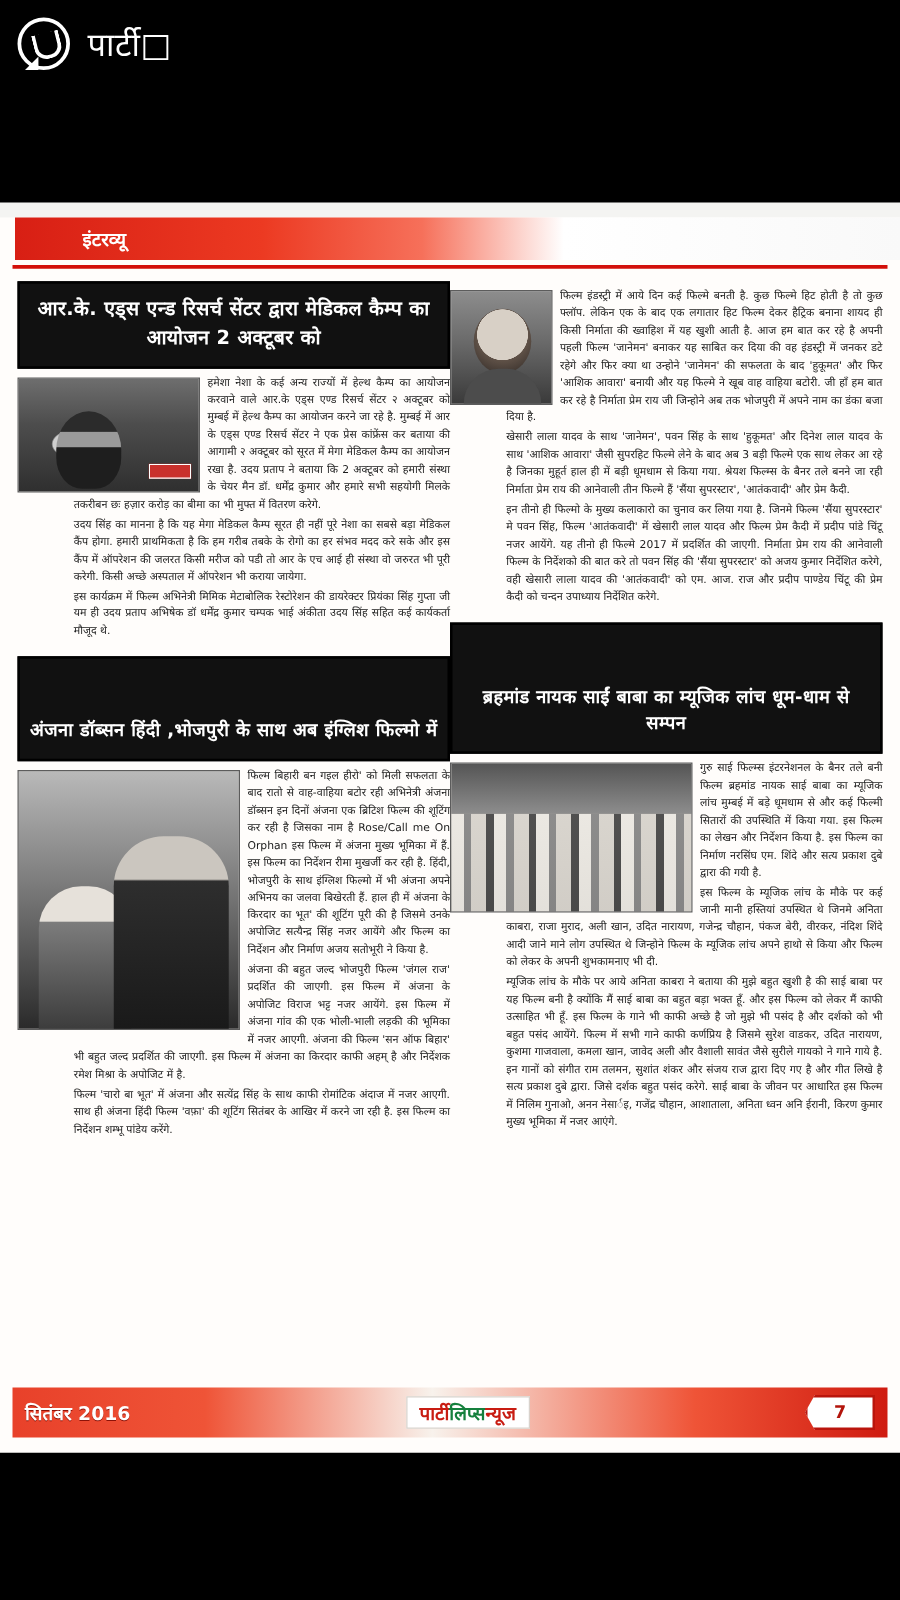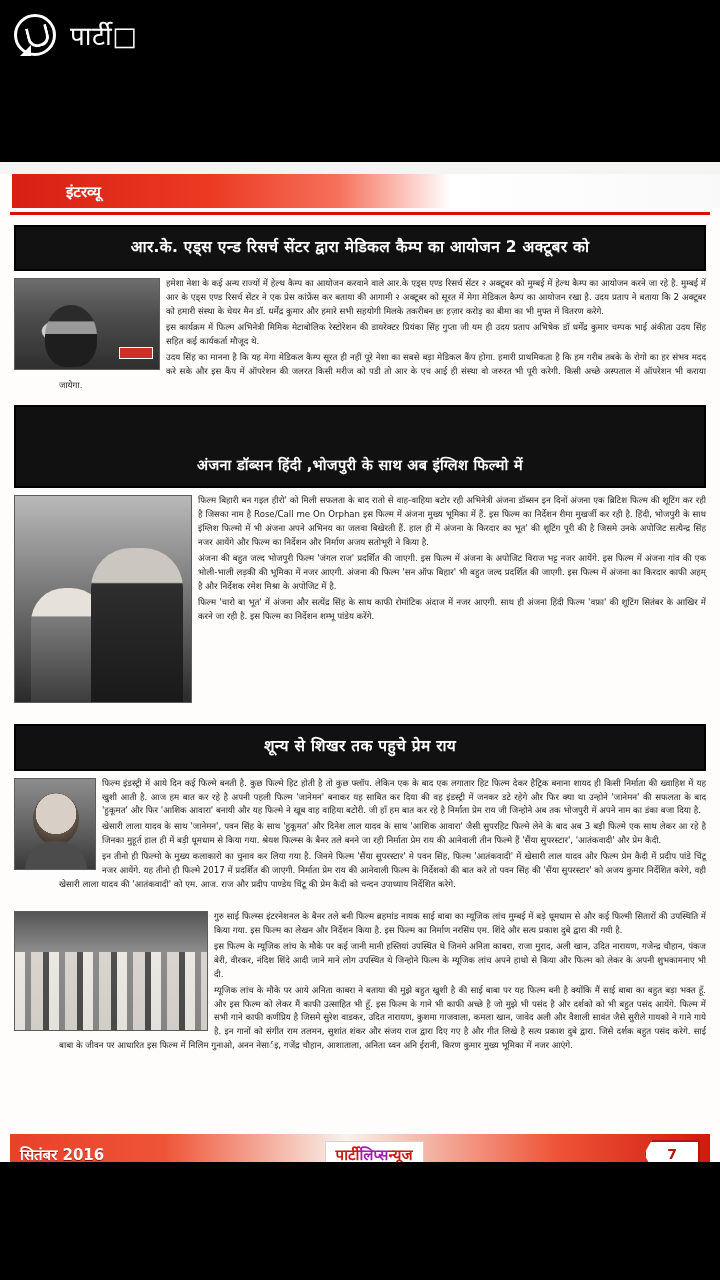--- a/index.html
+++ b/index.html
@@ -95,24 +95,23 @@
   }
   .header-rule {
     height: 3px;
     background: #d3100a;
     margin: 4px 10px 0 10px;
   }
 
   
   .columns {
     display: flex;
-    gap: 17px;
+    gap: 0;
     padding: 10px 14px 0 14px;
     height: 890px;
-    flex-direction: column;
   }
   .col {
     flex: 1;
     display: flex;
     flex-direction: column;
     gap: 10px;
   }
 
   .article { border-top: 0; }
 
@@ -233,21 +232,21 @@
     content: "";
     position: absolute;
     left: 0; top: 0;
     width: 194px; height: 40px;
     background: linear-gradient(180deg, #555 0%, #8d8d8d 100%);
   }
 
   
   .footer-band {
     position: absolute;
-    bottom: 0; left: 10px;
+    bottom: 24px; left: 10px;
     width: 700px; height: 40px;
     background: linear-gradient(90deg, #e8412a 0%, #ef5437 22%, #f8f2ec 48%, #ef5437 78%, #cf1b10 100%);
     display: flex;
     align-items: center;
     justify-content: space-between;
     padding: 0 10px;
     margin-top: 29px;
   }
   .footer-date {
     color: #ffffff;
@@ -258,21 +257,21 @@
   }
   .footer-logo {
     background: #ffffff;
     border: 1px solid #d8d2cc;
     padding: 2px 10px;
     font-size: 15px;
     font-weight: bold;
     color: #c81c12;
     font-family: "DejaVu Sans", sans-serif;
   }
-  .footer-logo .blk { color: #a21caf; }
+  .footer-logo .blk { color: #15803d; }
   .page-no {
     width: 56px; height: 28px;
     background: #ffffff;
     border: 2px solid #ba150c;
     display: flex; align-items: center; justify-content: center;
     font-size: 14px; font-weight: bold; color: #b3140b;
     clip-path: polygon(14% 0, 100% 0, 100% 100%, 14% 100%, 0 50%);
     font-family: "DejaVu Sans", sans-serif;
   }
 </style>
@@ -298,54 +297,54 @@
 
         <div class="col">
 
           <div class="article">
             <div class="headline-box">
               <span class="hl">आर.के. एड्स एन्ड रिसर्च सेंटर द्वारा मेडिकल कैम्प का आयोजन 2 अक्टूबर को</span>
             </div>
             <div class="body-area">
               <div class="photo ph-a"></div>
               <p>हमेशा नेशा के कई अन्य राज्यों में हेल्थ कैम्प का आयोजन करवाने वाले आर.के एड्स एण्ड रिसर्च सेंटर २ अक्टूबर को मुम्बई में हेल्थ कैम्प का आयोजन करने जा रहे है. मुम्बई में आर के एड्स एण्ड रिसर्च सेंटर ने एक प्रेस कांफ्रेंस कर बताया की आगामी २ अक्टूबर को सूरत में मेगा मेडिकल कैम्प का आयोजन रखा है. उदय प्रताप ने बताया कि 2 अक्टूबर को हमारी संस्था के चेयर मैन डॉ. धर्मेंद्र कुमार और हमारे सभी सहयोगी मिलके तकरीबन छः हज़ार करोड़ का बीमा का भी मुफ्त में वितरण करेगे.</p>
+              <p>उदय सिंह का मानना है कि यह मेगा मेडिकल कैम्प सूरत ही नहीं पूरे नेशा का सबसे बड़ा मेडिकल कैंप होगा. हमारी प्राथमिकता है कि हम गरीब तबके के रोगो का हर संभव मदद करे सके और इस कैंप में ऑपरेशन की जलरत किसी मरीज को पडी तो आर के एच आई ही संस्था वो जरुरत भी पूरी करेगी. किसी अच्छे अस्पताल में ऑपरेशन भी कराया जायेगा.</p>
               <p>इस कार्यक्रम में फिल्म अभिनेत्री मिमिक मेटाबोलिक रेस्टोरेशन की डायरेक्टर प्रियंका सिंह गुप्ता जी यम ही उदय प्रताप अभिषेक डॉ धर्मेंद्र कुमार चम्पक भाई अंकीता उदय सिंह सहित कई कार्यकर्ता मौजूद थे.</p>
-              <p>उदय सिंह का मानना है कि यह मेगा मेडिकल कैम्प सूरत ही नहीं पूरे नेशा का सबसे बड़ा मेडिकल कैंप होगा. हमारी प्राथमिकता है कि हम गरीब तबके के रोगो का हर संभव मदद करे सके और इस कैंप में ऑपरेशन की जलरत किसी मरीज को पडी तो आर के एच आई ही संस्था वो जरुरत भी पूरी करेगी. किसी अच्छे अस्पताल में ऑपरेशन भी कराया जायेगा.</p>
             </div>
           </div>
 
           <div class="article">
             <div class="headline-box small">
               <span class="hl">अंजना डॉब्सन हिंदी ,भोजपुरी के साथ अब इंग्लिश फिल्मो में</span>
             </div>
             <div class="body-area">
               <div class="photo ph-c"></div>
               <p>फिल्म बिहारी बन गइल हीरो' को मिली सफलता के बाद रातो से वाह-वाहिया बटोर रही अभिनेत्री अंजना डॉब्सन इन दिनों अंजना एक ब्रिटिश फिल्म की शूटिंग कर रही है जिसका नाम है Rose/Call me On Orphan इस फिल्म में अंजना मुख्य भूमिका में हैं. इस फिल्म का निर्देशन रीमा मुखर्जी कर रही है. हिंदी, भोजपुरी के साथ इंग्लिश फिल्मो में भी अंजना अपने अभिनय का जलवा बिखेरती हैं. हाल ही में अंजना के किरदार का भूत' की शूटिंग पूरी की है जिसमे उनके अपोजिट सत्यैन्द्र सिंह नजर आयेंगे और फिल्म का निर्देशन और निर्माण अजय सतोभूरी ने किया है.</p>
               <p>अंजना की बहुत जल्द भोजपुरी फिल्म 'जंगल राज' प्रदर्शित की जाएगी. इस फिल्म में अंजना के अपोजिट विराज भट्ट नजर आयेंगे. इस फिल्म में अंजना गांव की एक भोली-भाली लड़की की भूमिका में नजर आएगी. अंजना की फिल्म 'सन ऑफ बिहार' भी बहुत जल्द प्रदर्शित की जाएगी. इस फिल्म में अंजना का किरदार काफी अहम् है और निर्देशक रमेश मिश्रा के अपोजिट में है.</p>
               <p>फिल्म 'चारो बा भूत' में अंजना और सत्येंद्र सिंह के साथ काफी रोमांटिक अंदाज में नजर आएगी. साथ ही अंजना हिंदी फिल्म 'वफ़ा' की शूटिंग सितंबर के आखिर में करने जा रही है. इस फिल्म का निर्देशन शम्भू पांडेय करेंगे.</p>
             </div>
           </div>
 
         </div>
 
         <div class="col">
 
           <div class="article">
-            <div class="headline-box">
-              <span class="hl">शून्य से शिखर तक पहुचे प्रेम राय</span>
-            </div>
             <div class="body-area">
               <div class="photo ph-b"></div>
               <p>फिल्म इंडस्ट्री में आये दिन कई फिल्मे बनती है. कुछ फिल्मे हिट होती है तो कुछ फ्लॉप. लेकिन एक के बाद एक लगातार हिट फिल्म देकर हैट्रिक बनाना शायद ही किसी निर्माता की ख्वाहिश में यह खुशी आती है. आज हम बात कर रहे है अपनी पहली फिल्म 'जानेमन' बनाकर यह साबित कर दिया की वह इंडस्ट्री में जनकर डटे रहेगे और फिर क्या था उन्होने 'जानेमन' की सफलता के बाद 'हुकूमत' और फिर 'आशिक आवारा' बनायी और यह फिल्मे ने खूब वाह वाहिया बटोरी. जी हाँ हम बात कर रहे है निर्माता प्रेम राय जी जिन्होने अब तक भोजपुरी में अपने नाम का डंका बजा दिया है.</p>
               <p>खेसारी लाला यादव के साथ 'जानेमन', पवन सिंह के साथ 'हुकूमत' और दिनेश लाल यादव के साथ 'आशिक आवारा' जैसी सुपरहिट फिल्मे लेने के बाद अब 3 बड़ी फिल्मे एक साथ लेकर आ रहे है जिनका मुहूर्त हाल ही में बड़ी धूमधाम से किया गया. श्रेयश फिल्म्स के बैनर तले बनने जा रही निर्माता प्रेम राय की आनेवाली तीन फिल्मे हैं 'सैंया सुपरस्टार', 'आतंकवादी' और प्रेम कैदी.</p>
               <p>इन तीनो ही फिल्मो के मुख्य कलाकारो का चुनाव कर लिया गया है. जिनमे फिल्म 'सैंया सुपरस्टार' मे पवन सिंह, फिल्म 'आतंकवादी' में खेसारी लाल यादव और फिल्म प्रेम कैदी में प्रदीप पांडे चिंटू नजर आयेंगे. यह तीनो ही फिल्मे 2017 में प्रदर्शित की जाएगी. निर्माता प्रेम राय की आनेवाली फिल्म के निर्देशको की बात करे तो पवन सिंह की 'सैंया सुपरस्टार' को अजय कुमार निर्देशित करेगे, वही खेसारी लाला यादव की 'आतंकवादी' को एम. आज. राज और प्रदीप पाण्डेय चिंटू की प्रेम कैदी को चन्दन उपाध्याय निर्देशित करेगे.</p>
             </div>
           </div>
 
           <div class="article">
+            <div class="headline-box small">
+              <span class="hl">ब्रहमांड नायक साईं बाबा का म्यूजिक लांच धूम-धाम से सम्पन</span>
+            </div>
             <div class="body-area">
               <div class="photo ph-d"></div>
               <p>गुरु साई फिल्म्स इंटरनेशनल के बैनर तले बनी फिल्म ब्रहमांड नायक साई बाबा का म्यूजिक लांच मुम्बई में बड़े धूमधाम से और कई फिल्मी सितारों की उपस्थिति में किया गया. इस फिल्म का लेखन और निर्देशन किया है. इस फिल्म का निर्माण नरसिंघ एम. शिंदे और सत्य प्रकाश दुबे द्वारा की गयी है.</p>
               <p>इस फिल्म के म्यूजिक लांच के मौके पर कई जानी मानी हस्तियां उपस्थित थे जिनमे अनिता काबरा, राजा मुराद, अली खान, उदित नारायण, गजेन्द्र चौहान, पंकज बेरी, वीरकर, नंदिश शिंदे आदी जाने माने लोग उपस्थित थे जिन्होने फिल्म के म्यूजिक लांच अपने हाथो से किया और फिल्म को लेकर के अपनी शुभकामनाए भी दी.</p>
               <p>म्यूजिक लांच के मौके पर आये अनिता काबरा ने बताया की मुझे बहुत खुशी है की साई बाबा पर यह फिल्म बनी है क्योंकि मैं साई बाबा का बहुत बड़ा भक्त हूँ. और इस फिल्म को लेकर मैं काफी उत्साहित भी हूँ. इस फिल्म के गाने भी काफी अच्छे है जो मुझे भी पसंद है और दर्शको को भी बहुत पसंद आयेंगे. फिल्म में सभी गाने काफी कर्णप्रिय है जिसमे सुरेश वाडकर, उदित नारायण, कुशमा गाजवाला, कमला खान, जावेद अली और वैशाली सावंत जैसे सुरीले गायको ने गाने गाये है. इन गानों को संगीत राम तलमन, सुशांत शंकर और संजय राज द्वारा दिए गए है और गीत लिखे है सत्य प्रकाश दुबे द्वारा. जिसे दर्शक बहुत पसंद करेगे. साई बाबा के जीवन पर आधारित इस फिल्म में निलिम गुनाओ, अनन नेसार्इ, गजेंद्र चौहान, आशाताला, अनिता ध्वन अनि ईरानी, किरण कुमार मुख्य भूमिका में नजर आएंगे.</p>
             </div>
           </div>
 
         </div>
       </div>

